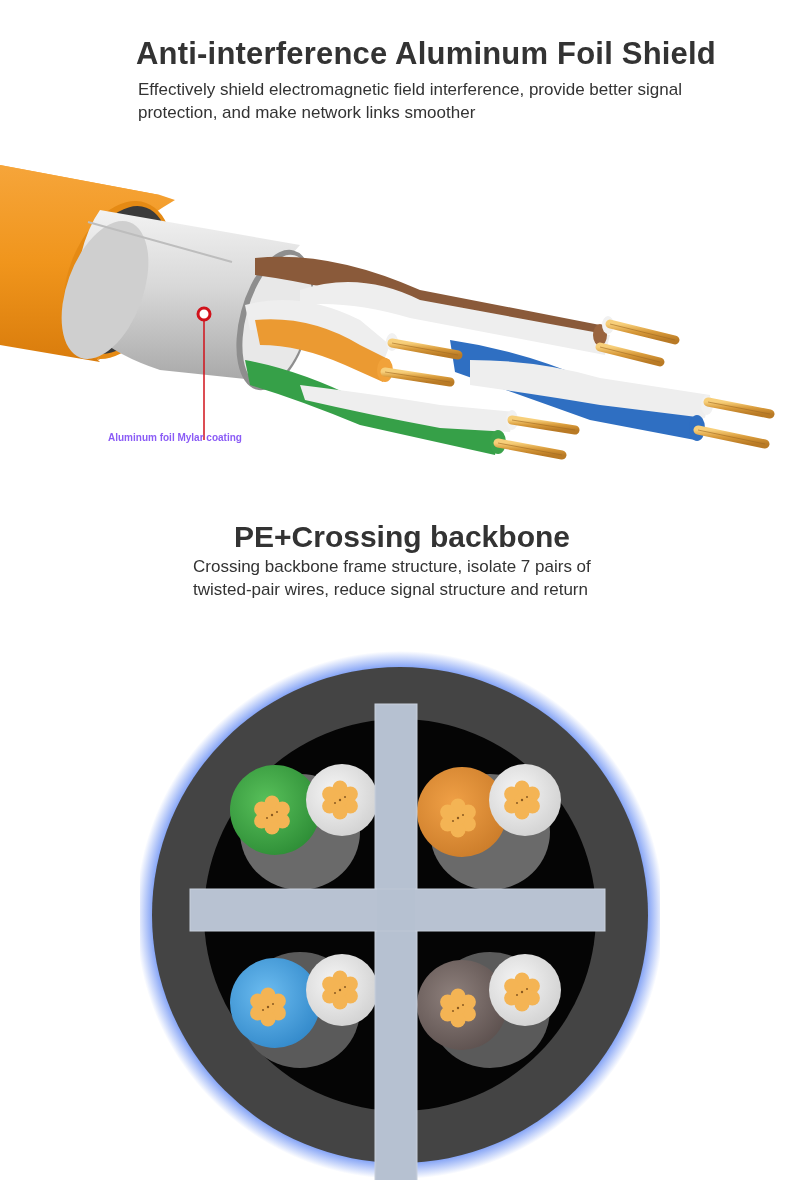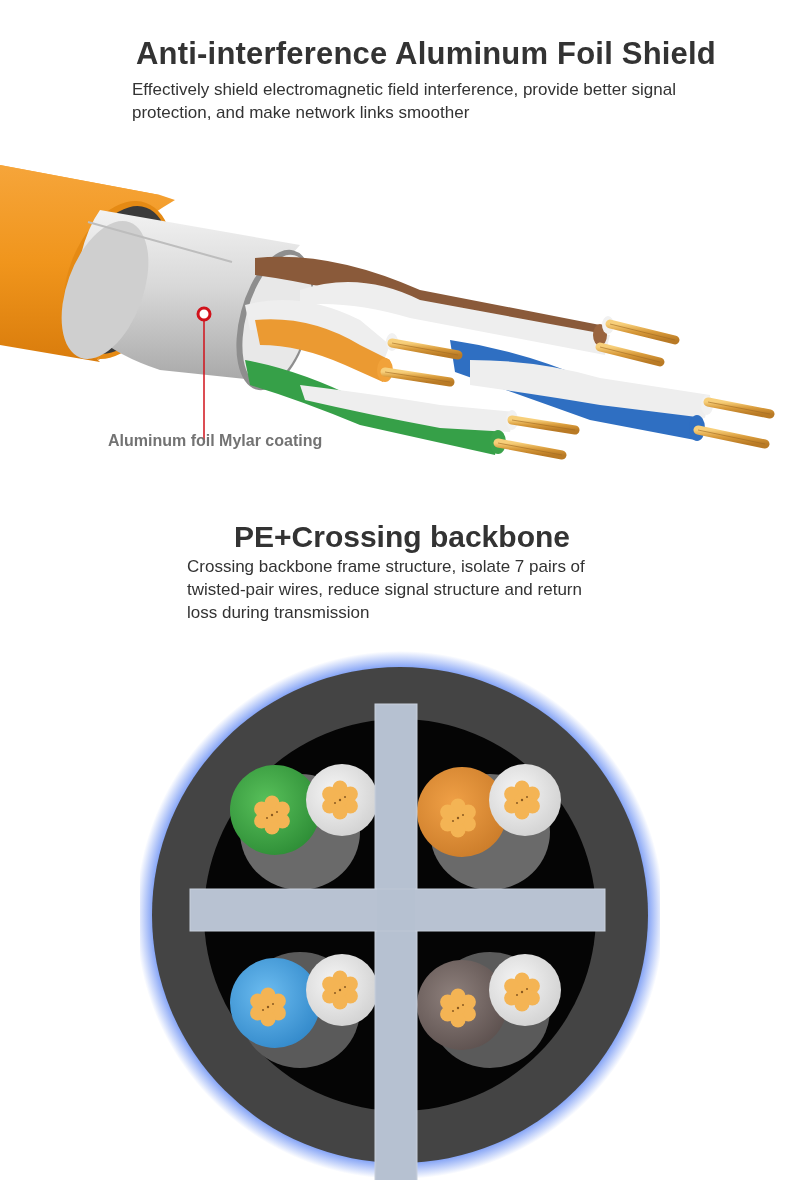--- a/index.html
+++ b/index.html
@@ -1,25 +1,25 @@
 <!DOCTYPE html>
 <html><head>
 <meta charset="utf-8">
 <style>
   html, body { margin: 0; padding: 0; background: #ffffff; }
   body { width: 790px; height: 1185px; position: relative; overflow: hidden;
          font-family: "Liberation Sans", "DejaVu Sans", sans-serif; color: #333333; }
   .abs { position: absolute; }
   .title { font-weight: bold; color: #333333; white-space: nowrap; }
   .title1 { left: 0; width: 852px; top: 36px; font-size: 31px; text-align: center; letter-spacing: 0.2px; }
-  .sub { font-size: 17px; line-height: 23px; color: #333333; }
+  .sub { font-size: 17px; line-height: 23px; color: #333333; margin-left: 6px; }
   .sub1 { left: 132px; top: 78px; width: 600px; }
   .title2 { left: 0; width: 804px; top: 520px; font-size: 30px; text-align: center; }
   .sub2 { left: 187px; top: 555px; width: 440px; }
-  .callout-label { left: 108px; top: 432px; font-size: 16px; font-weight: bold; color: #737373; white-space: nowrap; }
+  .callout-label { left: 108px; top: 432px; font-size: 10px; font-weight: bold; color: #8b5cf6; white-space: nowrap; }
   svg { display: block; }
 </style>
 </head>
 <body>
 
 <div class="abs title title1">Anti-interference Aluminum Foil Shield</div>
 <div class="abs sub sub1">
   <div>Effectively shield electromagnetic field interference, provide better signal</div>
   <div>protection, and make network links smoother</div>
 </div>
@@ -99,21 +99,20 @@
   <line x1="204" y1="320" x2="204" y2="440" stroke="#d0121b" stroke-width="1.5"></line>
   <circle cx="204" cy="314" r="6" fill="#ffffff" stroke="#d0121b" stroke-width="3"></circle>
 </svg>
 </div>
 <div class="abs callout-label">Aluminum foil Mylar coating</div>
 
 <div class="abs title title2">PE+Crossing backbone</div>
 <div class="abs sub sub2">
   <div>Crossing backbone frame structure, isolate 7 pairs of</div>
   <div>twisted-pair wires, reduce signal structure and return</div>
-  <div>loss during transmission</div>
 </div>
 
 <div class="abs" style="left:140px;top:640px;width:520px;height:540px;">
 <svg width="520" height="540" viewBox="140 640 520 540">
   <defs>
     <radialGradient id="glowG" cx="0.5" cy="0.5" r="0.5">
       <stop offset="0.9" stop-color="#3a6cf0" stop-opacity="1"></stop>
       <stop offset="1" stop-color="#3a6cf0" stop-opacity="0"></stop>
     </radialGradient>
     <radialGradient id="greenG" cx="0.4" cy="0.4" r="0.7">

